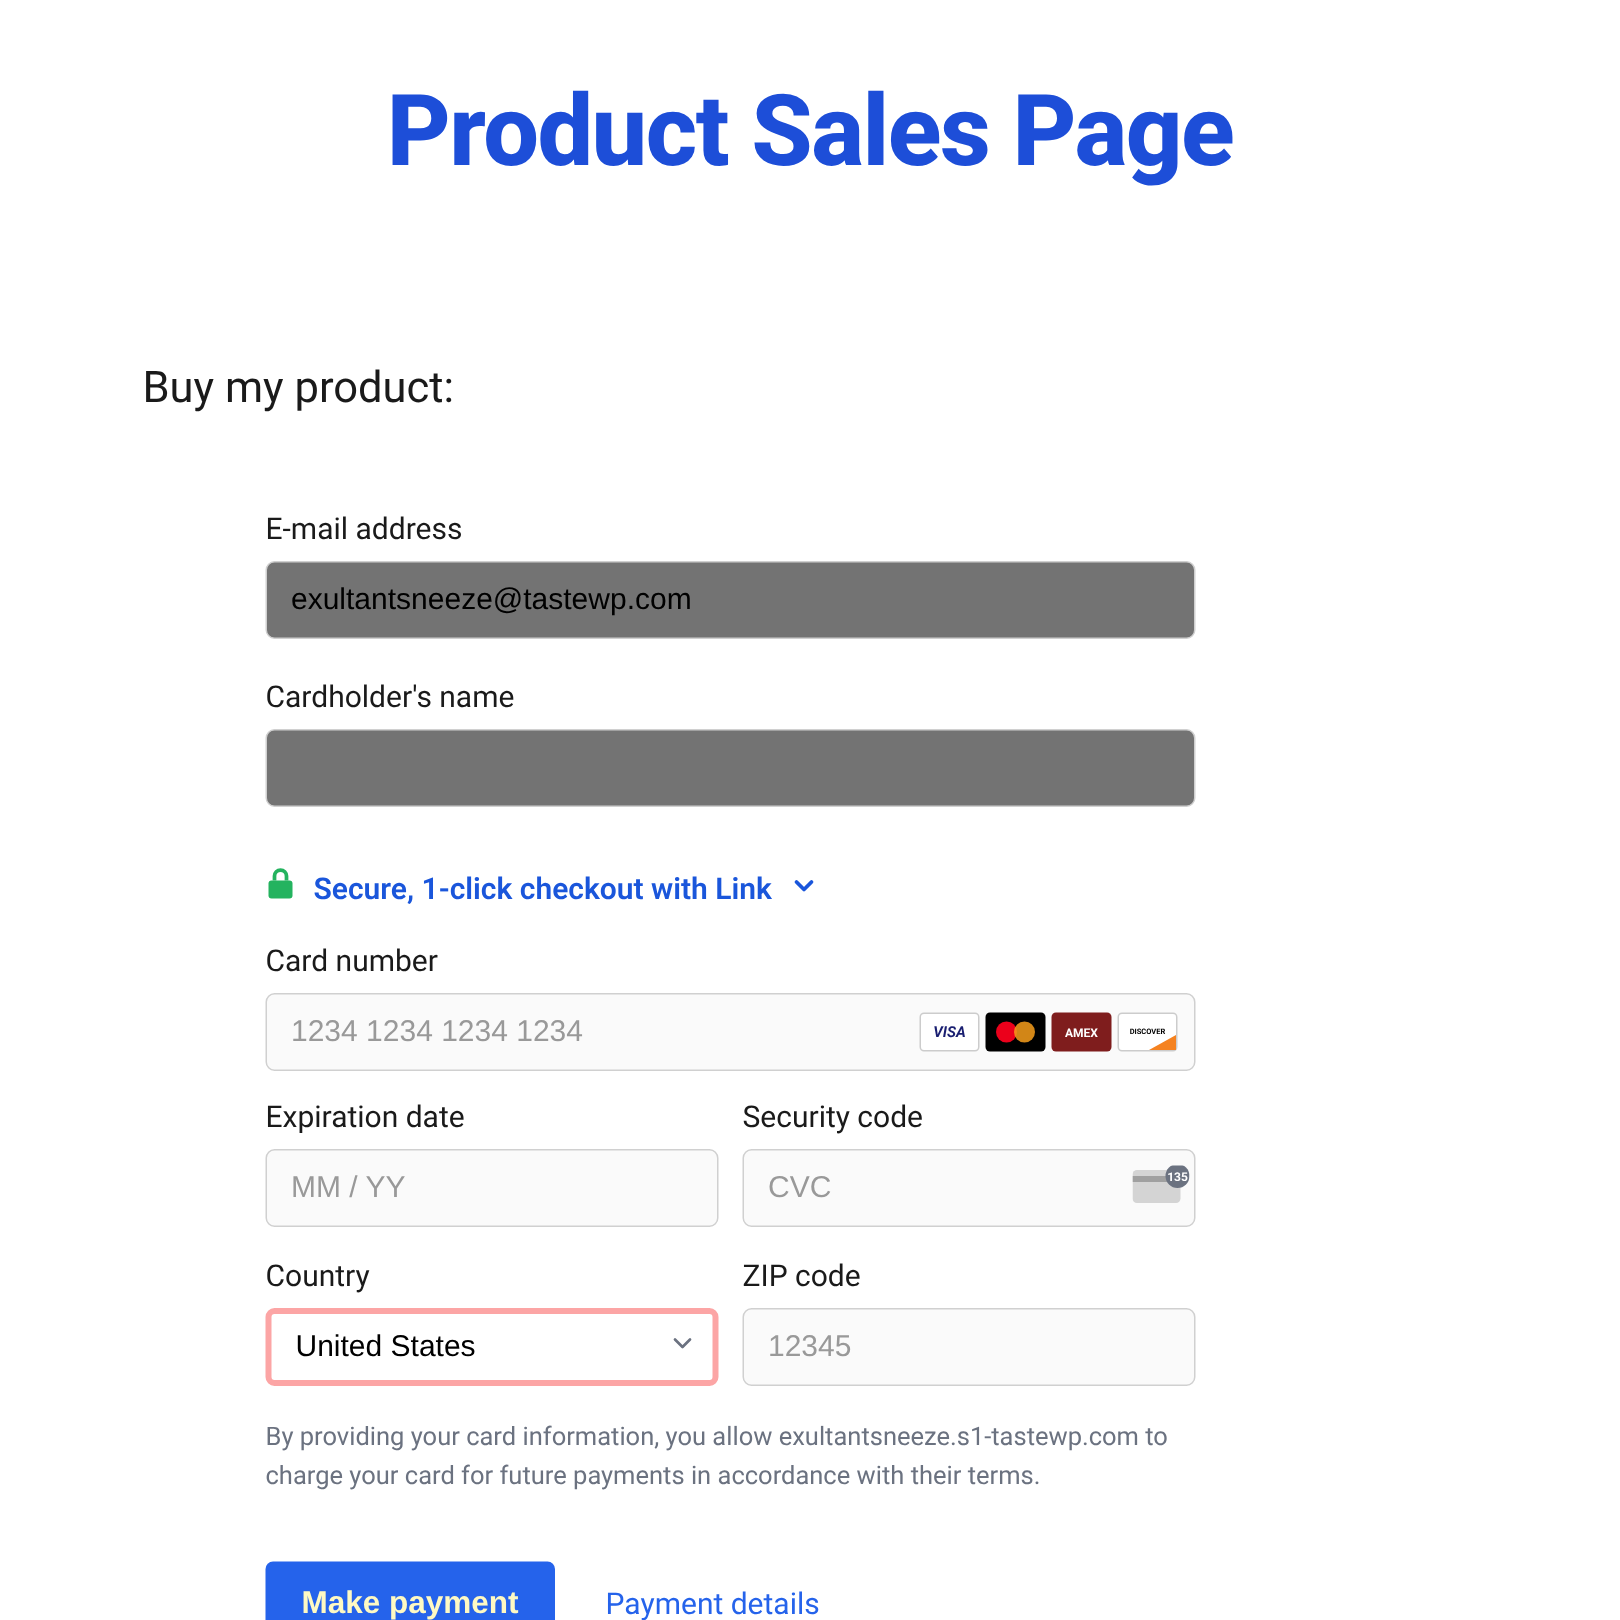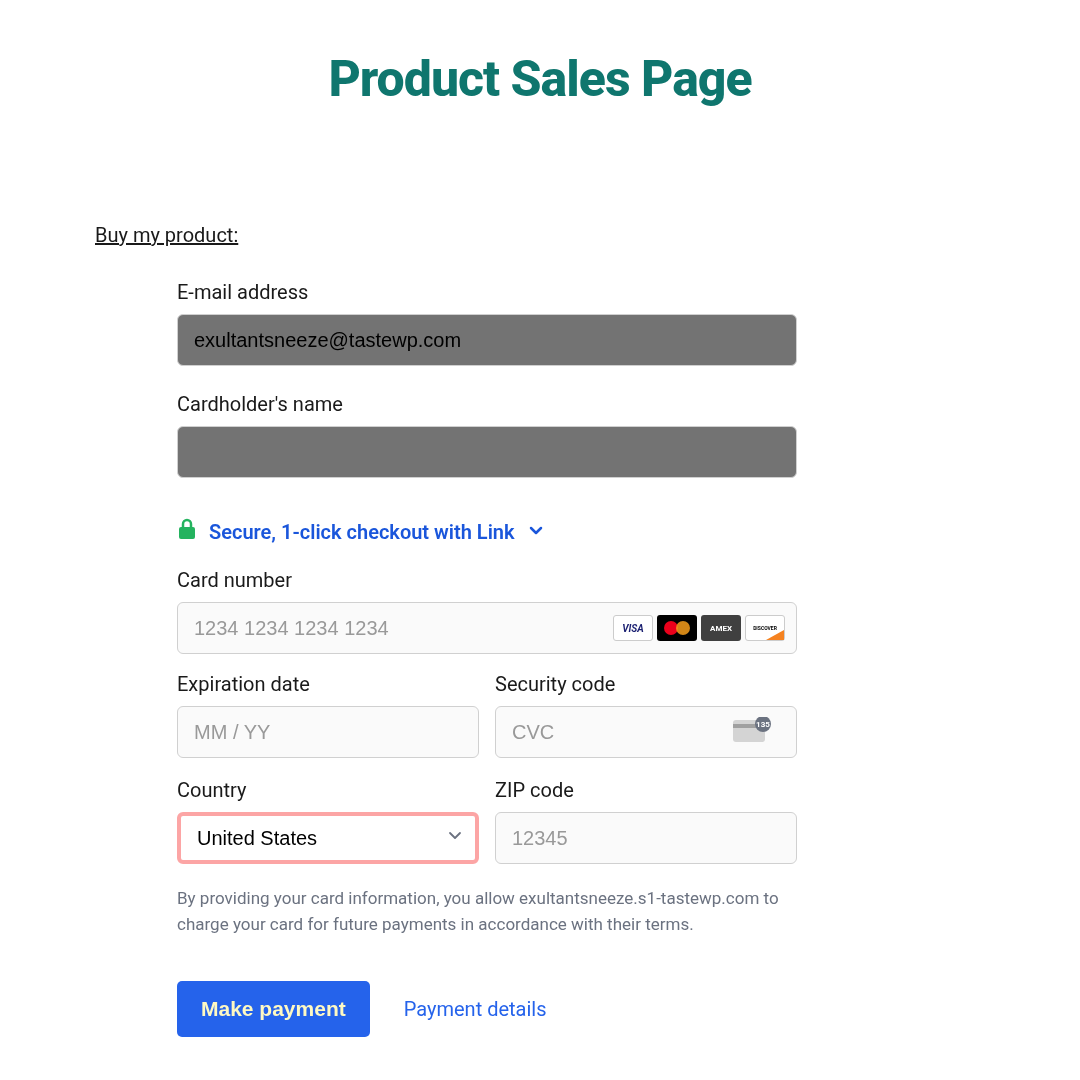--- a/index.html
+++ b/index.html
@@ -9,33 +9,32 @@
     }
     body {
       font-family: -apple-system, BlinkMacSystemFont, 'Segoe UI', Roboto, Helvetica, Arial, sans-serif;
       background: #fff;
       color: #1a1a1a;
       width: 1080px;
       height: 1080px;
       padding: 40px 95px;
     }
     .page-title {
-      font-size: 50px;
+      font-size: 66px;
       font-weight: 800;
       text-align: center;
-      color: #0f766e;
+      color: #1d4ed8;
       margin-top: 10px;
       margin-bottom: 115px;
       letter-spacing: -1px;
     }
     .subtitle {
-      font-size: 20px;
+      font-size: 29px;
       font-weight: 400;
-      margin-bottom: 33px;
-      text-decoration: underline;
+      margin-bottom: 64px;
     }
     .form-container {
       width: 620px;
       margin-left: 82px;
     }
     .field-group {
       margin-bottom: 26px;
     }
     .field-label {
       display: block;
@@ -94,37 +93,37 @@
       align-items: center;
       justify-content: center;
       font-size: 8px;
       font-weight: 700;
       color: #fff;
     }
     .brand-visa { background: #fff; border: 1px solid #ccc; color: #1a1f71; font-size: 10px; font-style: italic; }
     .brand-mc { background: #000; position: relative; }
     .brand-mc::before { content: ''; position: absolute; width: 14px; height: 14px; background: #eb001b; border-radius: 50%; left: 7px; }
     .brand-mc::after { content: ''; position: absolute; width: 14px; height: 14px; background: #f79e1b; border-radius: 50%; right: 7px; opacity: 0.85; }
-    .brand-amex { background: #404040; }
+    .brand-amex { background: #7f1d1d; }
     .brand-discover { background: #fff; border: 1px solid #ccc; color: #000; font-size: 5px; position: relative; }
     .brand-discover::after { content: ''; position: absolute; bottom: 0; right: 0; width: 0; height: 0; border-style: solid; border-width: 0 0 10px 18px; border-color: transparent transparent #f58220 transparent; }
     .two-col {
       display: flex;
       gap: 16px;
       margin-bottom: 20px;
     }
     .col {
       flex: 1;
     }
     .cvc-wrapper {
       position: relative;
     }
     .cvc-icon {
       position: absolute;
-      right: 26px;
+      right: 4px;
       top: 50%;
       transform: translateY(-50%);
     }
     .select-wrapper {
       position: relative;
     }
     .country-select {
       width: 100%;
       height: 52px;
       border: 4px solid #fca5a5;

